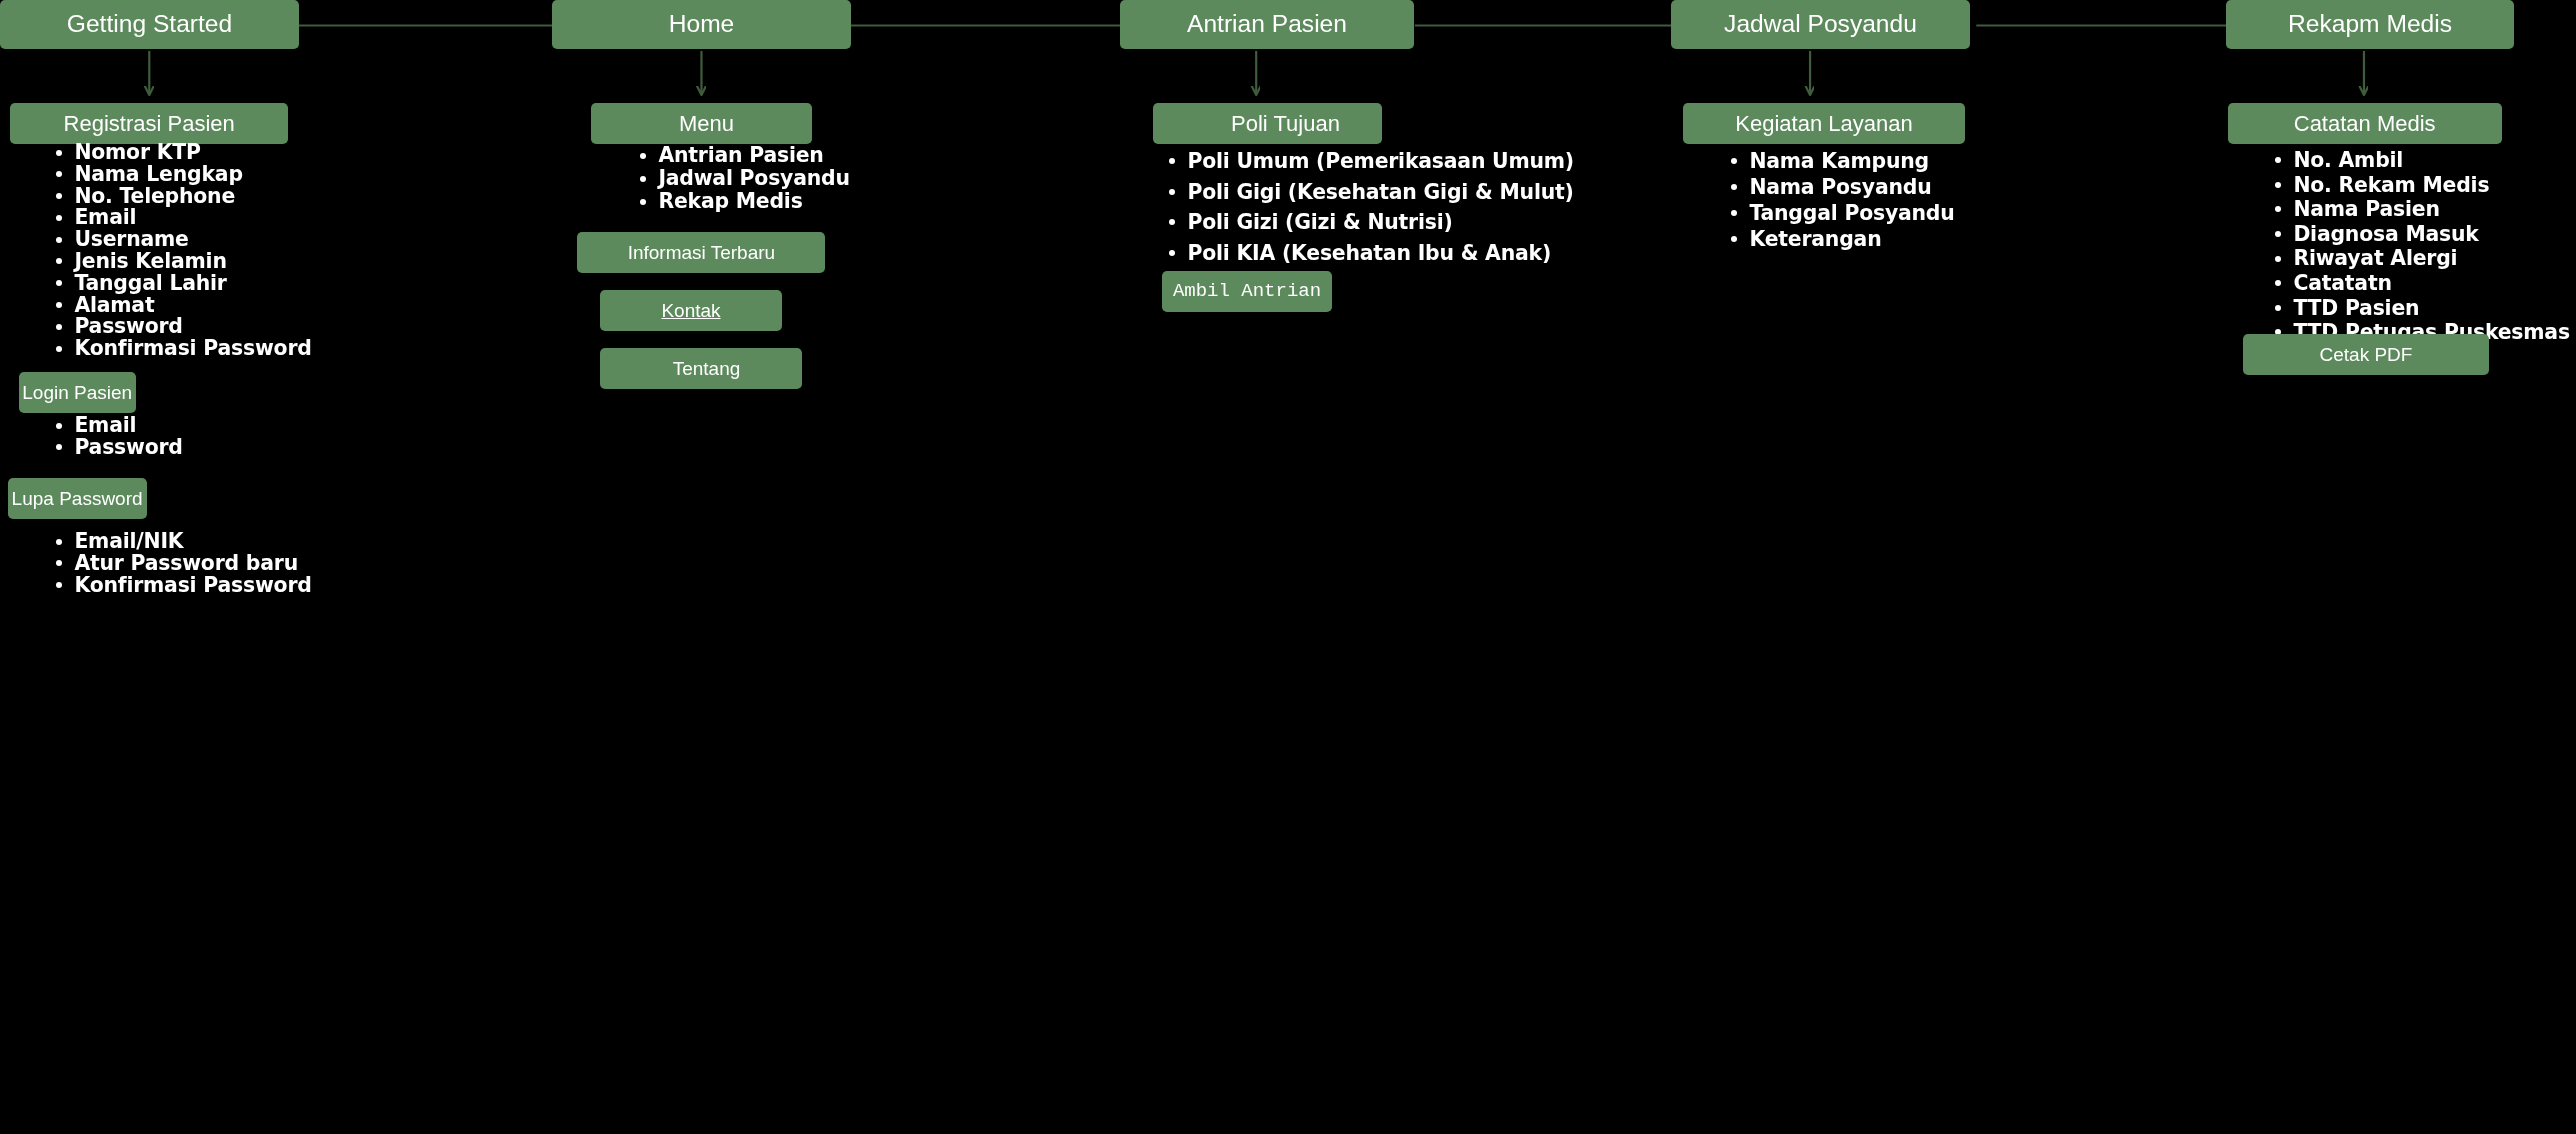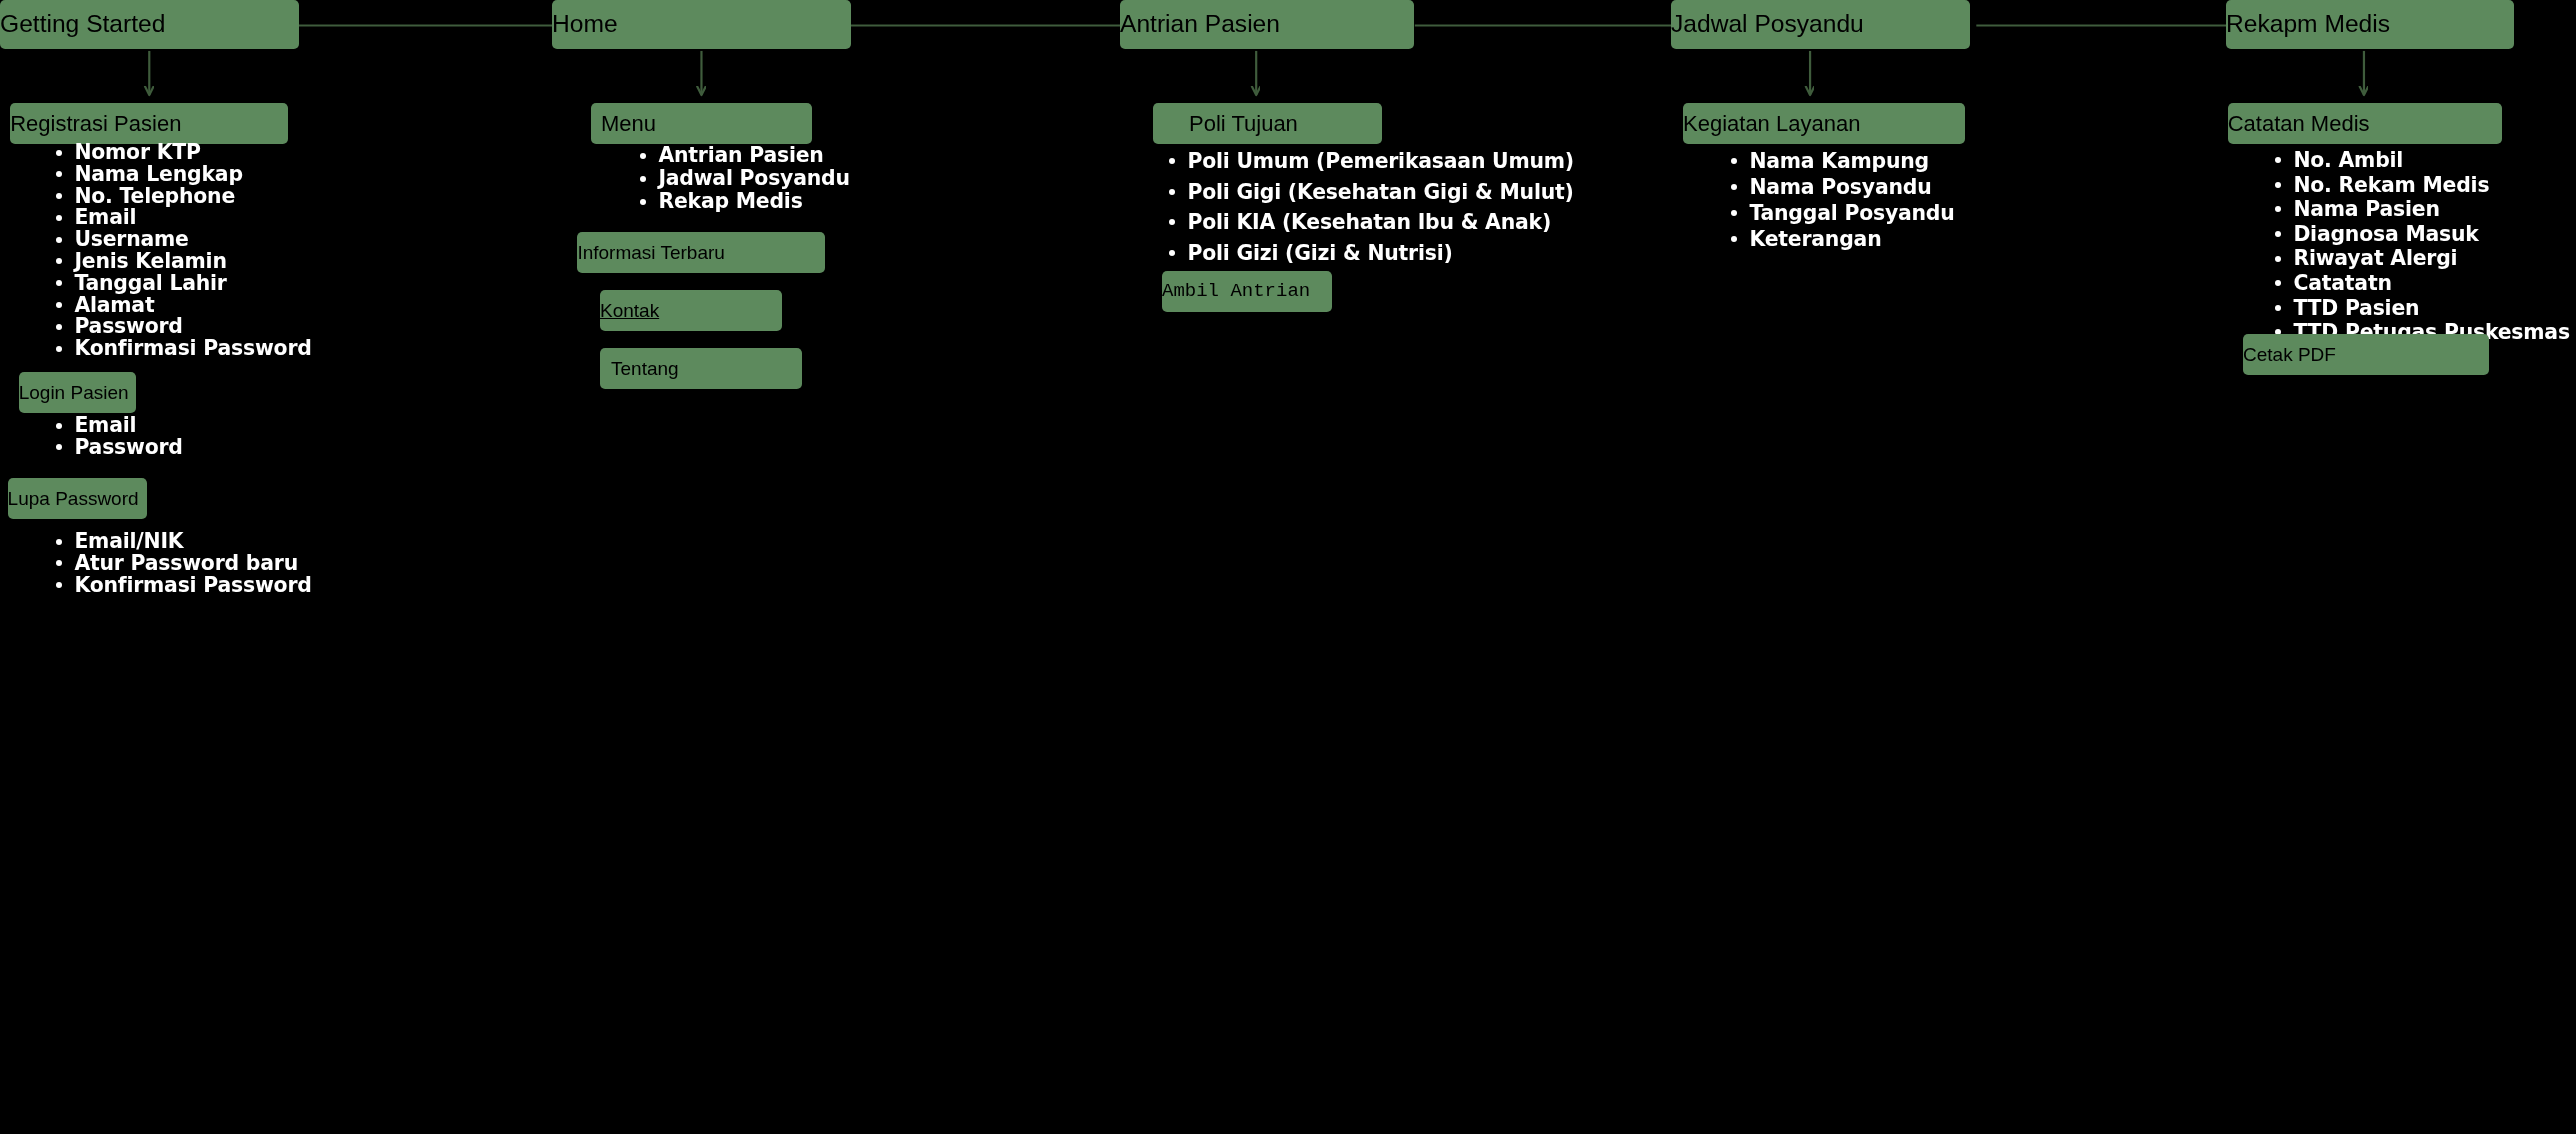--- a/index.html
+++ b/index.html
@@ -45,23 +45,24 @@
   .col-1 { left: 0px;    width: 399px; }
   .col-2 { left: 552px;  width: 399px; }
   .col-3 { left: 1120px; width: 543px; }
   .col-4 { left: 1671px; width: 399px; }
   .col-5 { left: 2226px; width: 350px; }
 
   
   .node {
     background: #5d8a5d;
     border-radius: 5.1px;
-    color: #000000;
+    color: #ffffff;
     display: flex;
     align-items: center;
+    justify-content: center;
     text-align: center;
     line-height: 1.15;
     position: absolute;
   }
 
   .node-head {
     height: 49px;
     font-size: 24.6px;
     font-weight: 400;
     font-family: "Liberation Sans", sans-serif;
@@ -222,22 +223,22 @@
       <span>Antrian Pasien</span>
     </div>
 
     <div class="node node-sub" style="left:33px; top:103px; width:229px;padding-left:36px;">
       <span>Poli Tujuan</span>
     </div>
 
     <ul class="bullets gap-36" style="left:42px; top:146px;">
       <li>Poli Umum (Pemerikasaan Umum)</li>
       <li>Poli Gigi (Kesehatan Gigi &amp; Mulut)</li>
+      <li>Poli Gizi (Gizi &amp; Nutrisi)</li>
       <li>Poli KIA (Kesehatan Ibu &amp; Anak)</li>
-      <li>Poli Gizi (Gizi &amp; Nutrisi)</li>
     </ul>
 
     <div class="node node-btn" style="left:42px; top:271px; width:170px;font-family:Liberation Mono, monospace;">
       <span>Ambil Antrian</span>
     </div>
   </div>
 
   <div class="column col-4">
 
     <div class="node node-head" style="left:0px; top:0px; width:299px;">

